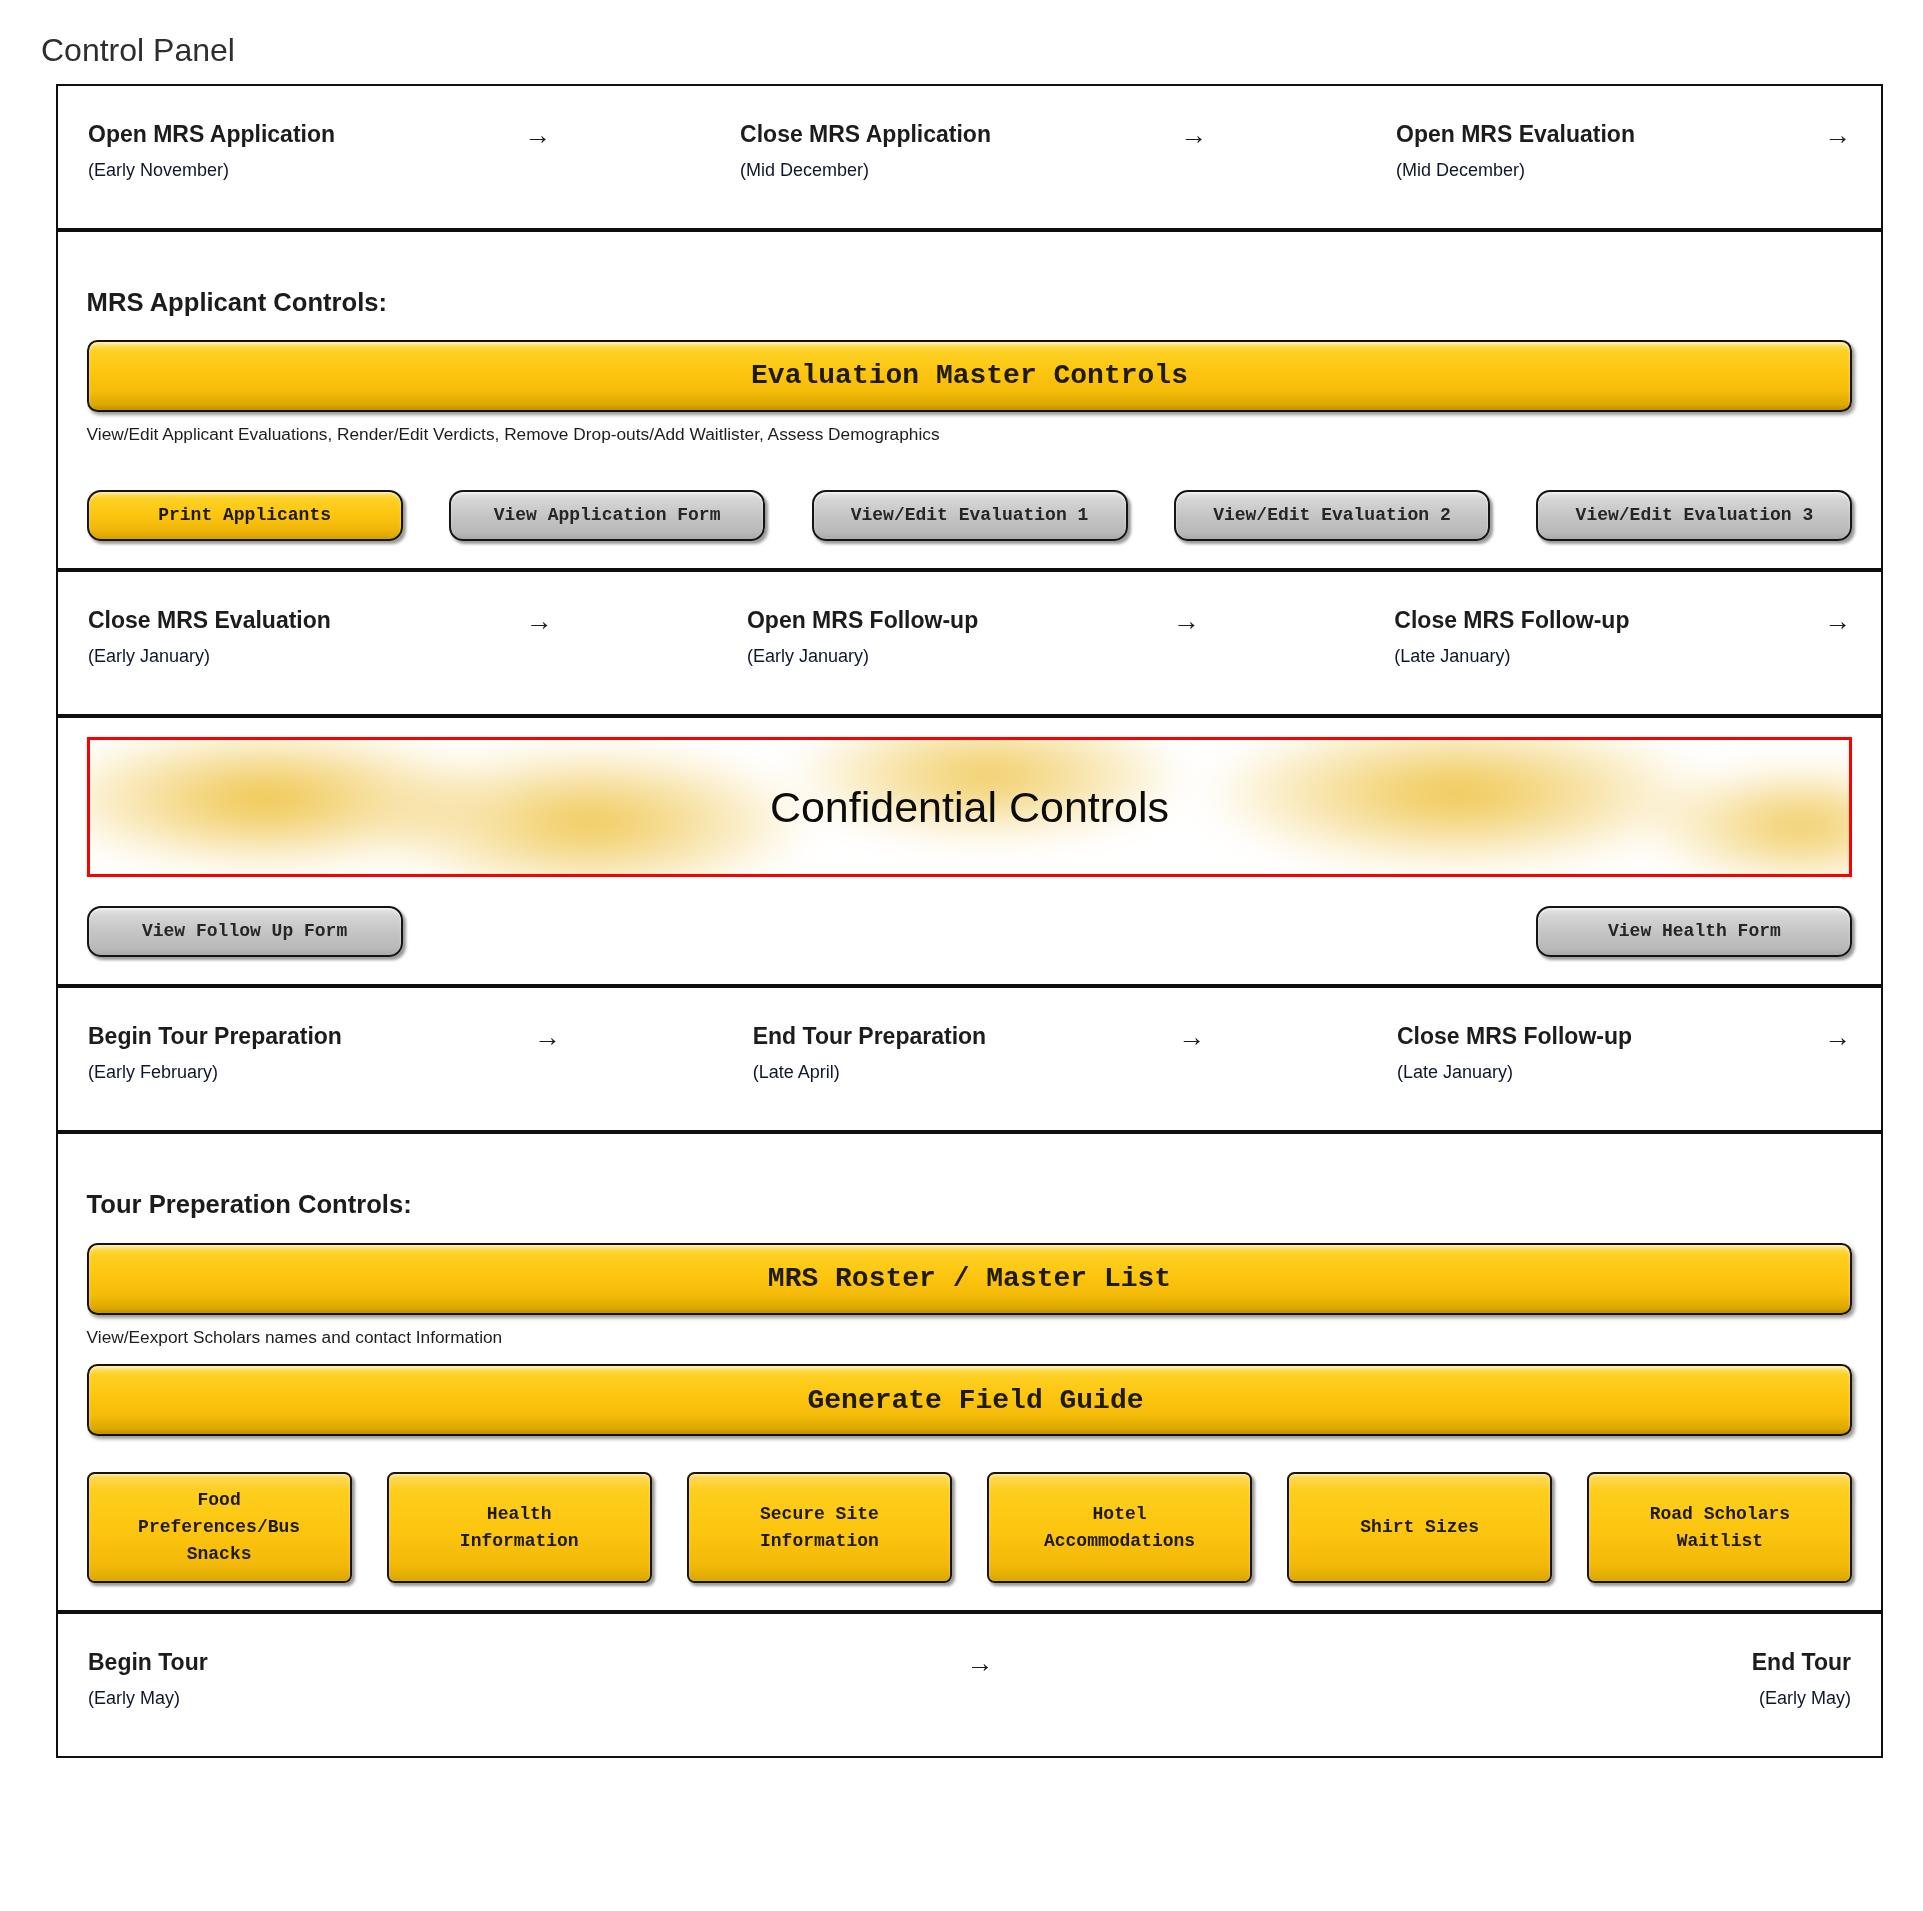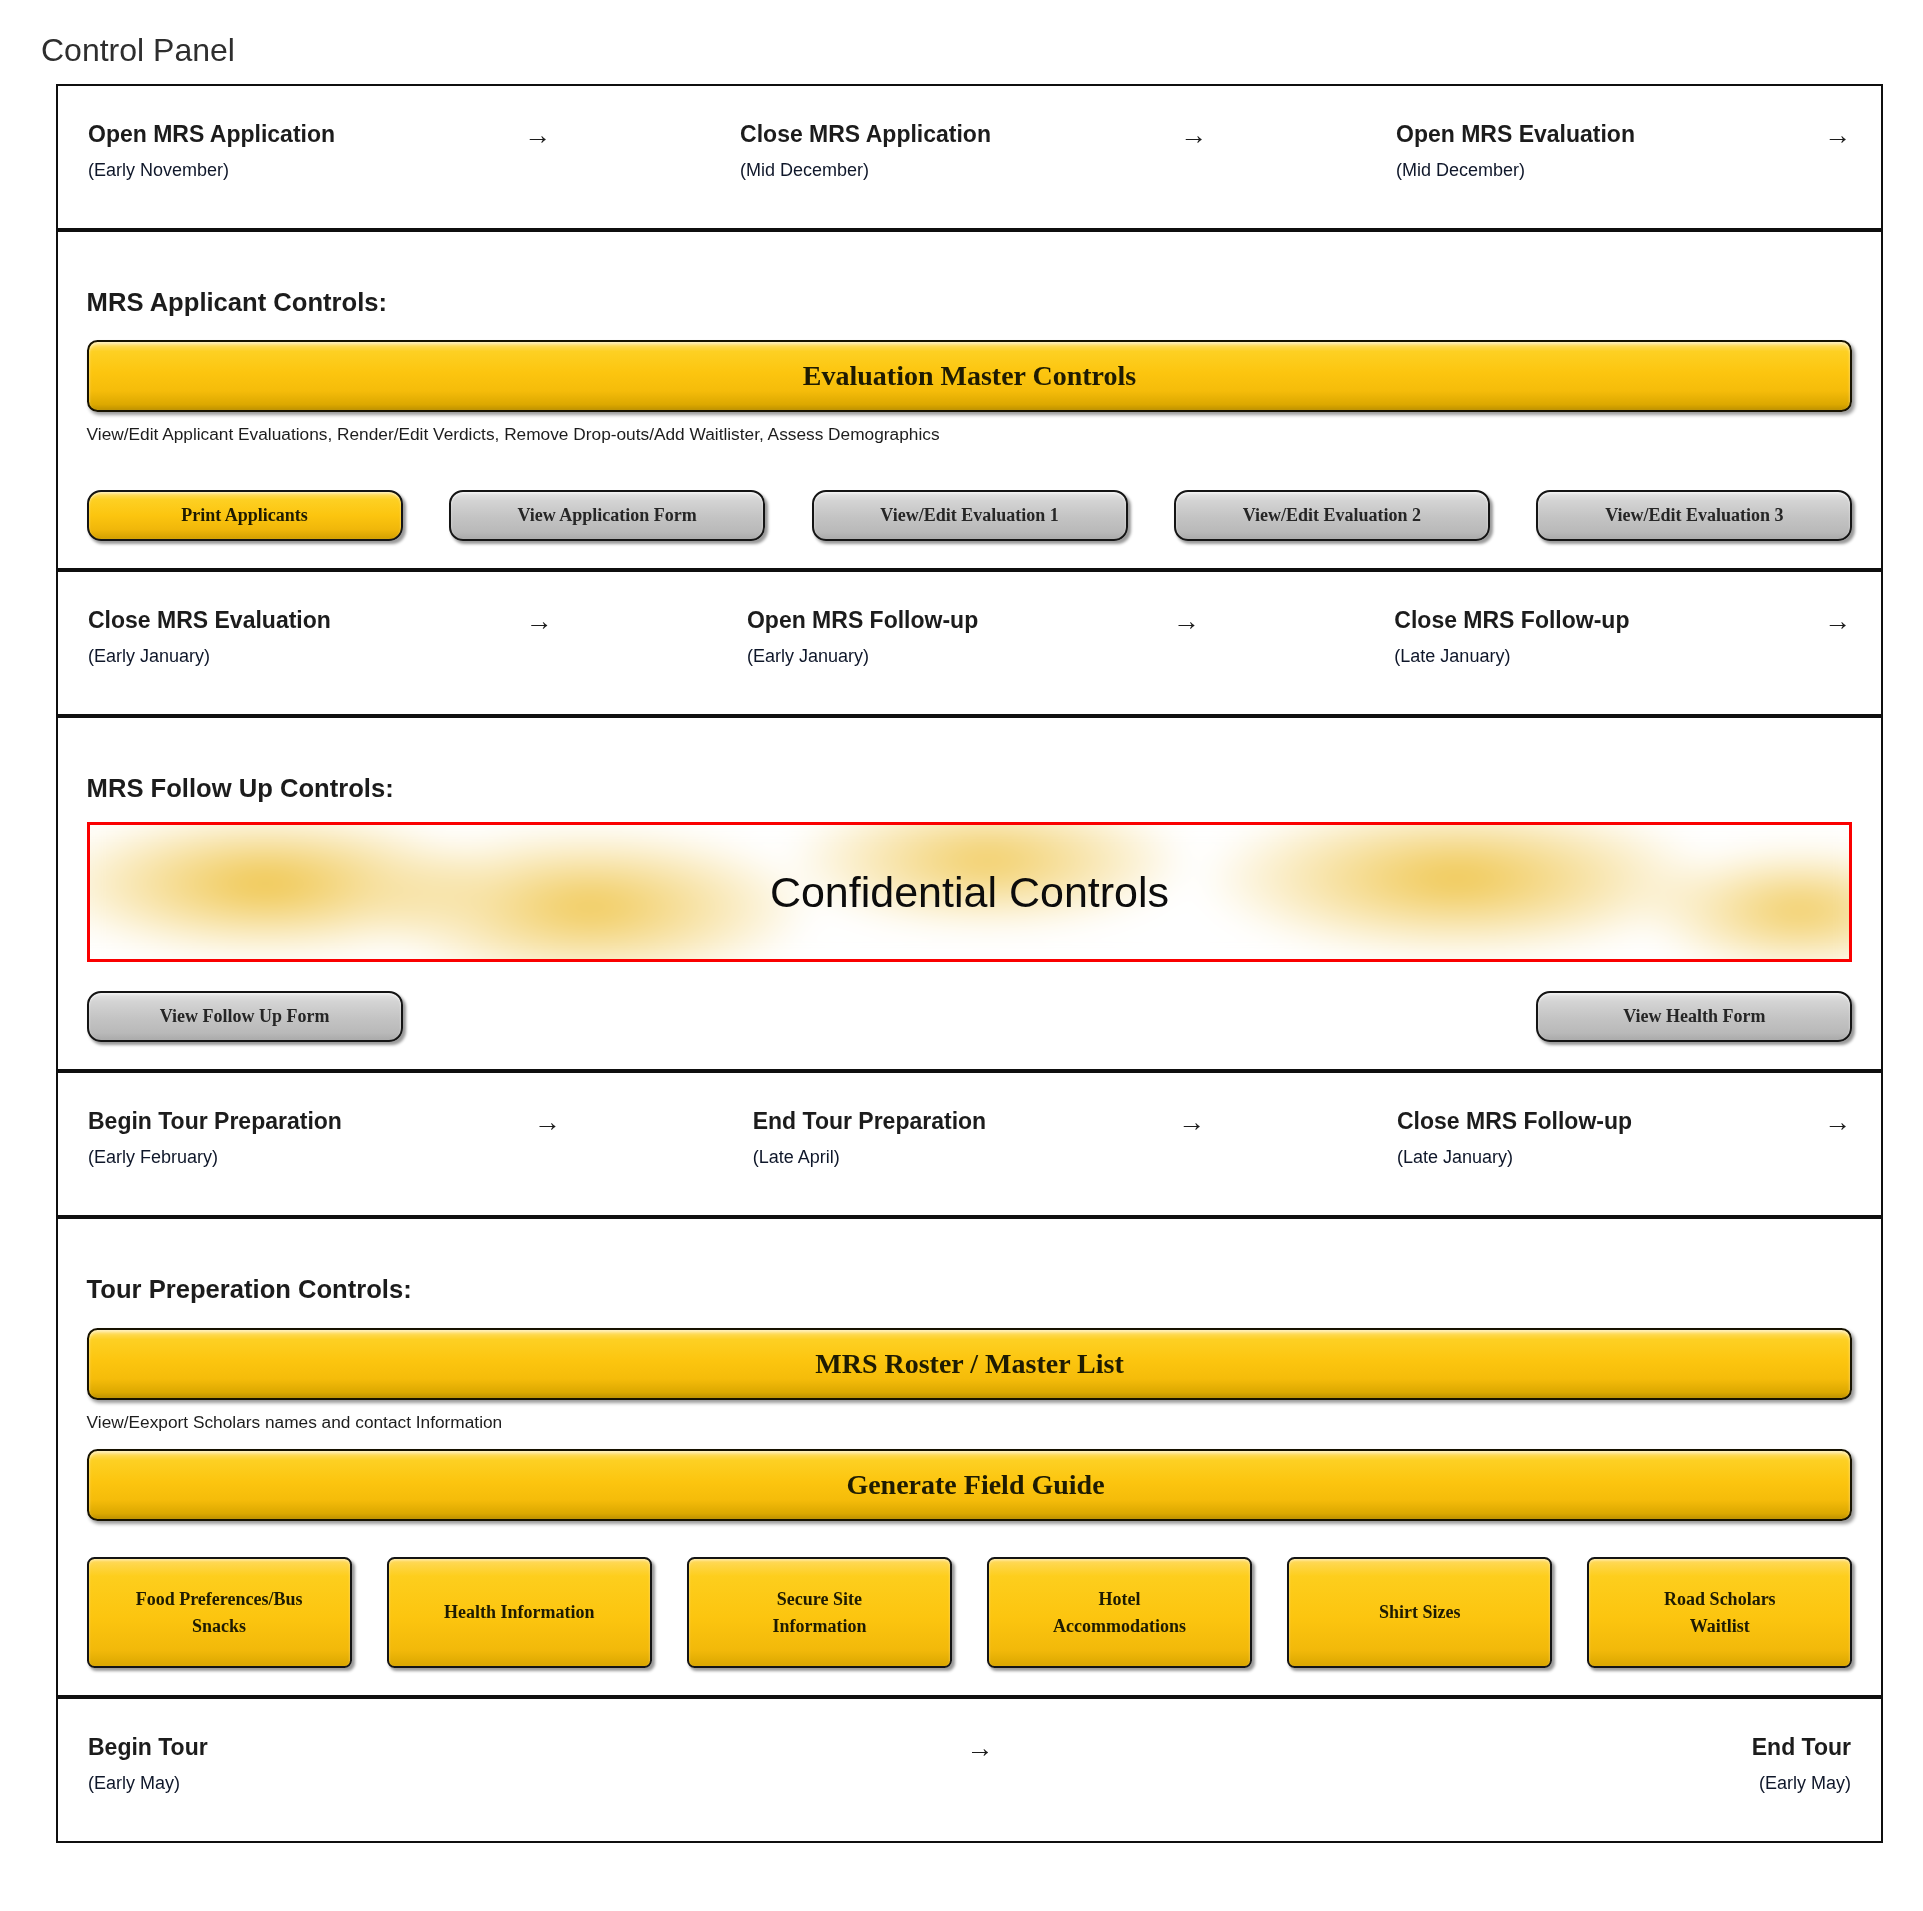--- a/index.html
+++ b/index.html
@@ -38,21 +38,21 @@
   .tl-arrow { font-size: 27px; line-height: 28.6px; color: #1c1c1c; }
 
   
   .controls { padding: 0 28.6px 27px 28.6px; }
   .section-heading {
     margin-top: 56px;
     font-size: 25.6px;
     font-weight: 700;
     color: #1c1c1c;
   }
-  button { font-family: Liberation Serif, serif; cursor: pointer; color: #1e1b02; }
+  button { font-family: Liberation Mono, monospace; cursor: pointer; color: #1e1b02; }
 
   .big-btn {
     display: block;
     width: 100%;
     height: 72px;
     margin-top: 22.5px;
     border: 2.3px solid #171200;
     border-radius: 10.5px;
     font-size: 28px;
     font-weight: 700;
@@ -185,21 +185,20 @@
     </div>
     <span class="tl-arrow">→</span>
     <div class="tl-item">
       <span class="tl-label">Close MRS Follow-up</span>
       <span class="tl-date">(Late January)</span>
     </div>
     <span class="tl-arrow">→</span>
   </div>
 
   <div class="box controls">
-    <div class="section-heading">MRS Follow Up Controls:</div>
     <div class="confidential">
       <div class="conf-blur"></div>
       <div class="conf-label">Confidential Controls</div>
     </div>
     <div class="btn-row followup-row">
       <button class="btn gray">View Follow Up Form</button>
       <button class="btn gray">View Health Form</button>
     </div>
   </div>
 

